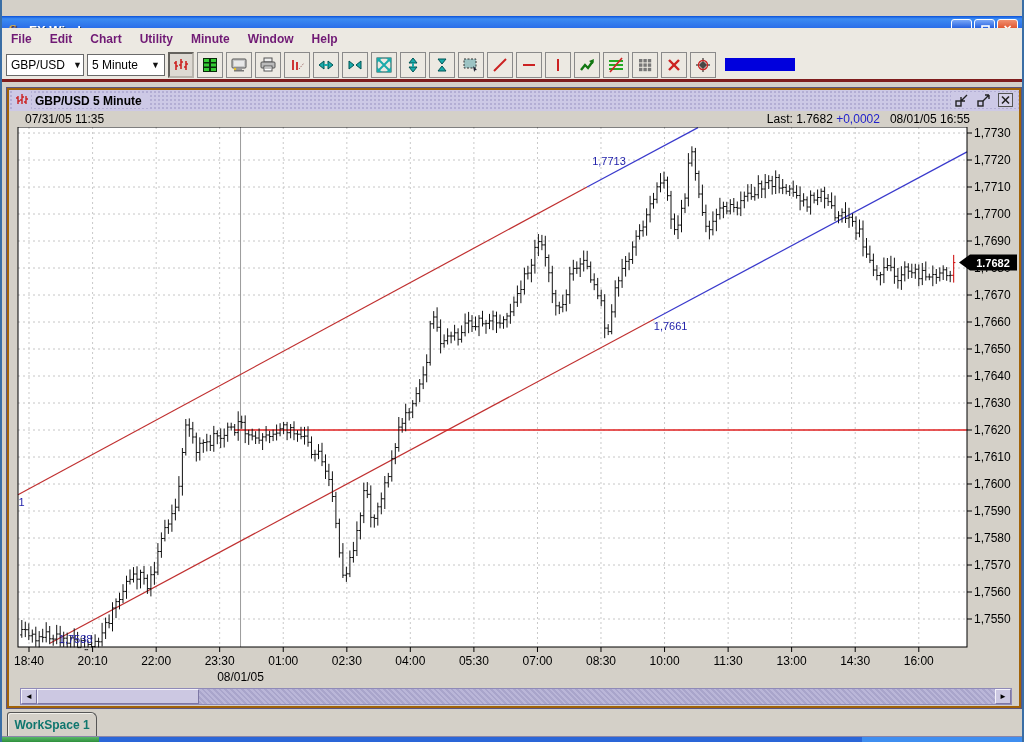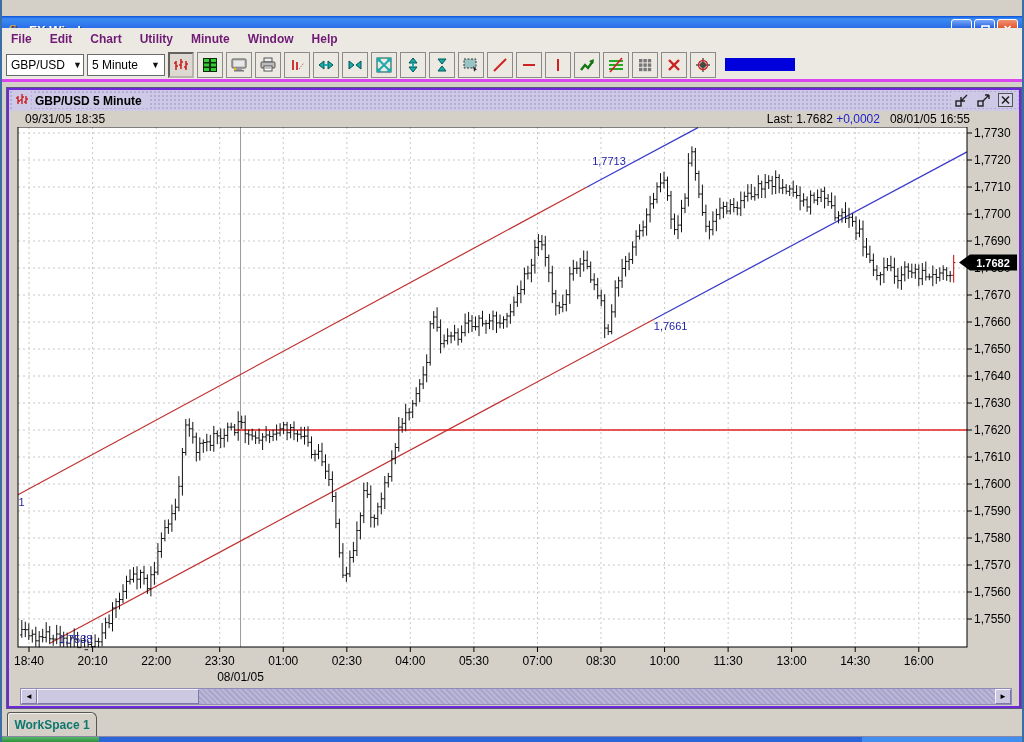--- a/index.html
+++ b/index.html
@@ -30,37 +30,37 @@
   
   .menubar{
     position:absolute;left:0;top:28px;width:100%;height:22px;background:#ece9e2;
     display:flex;align-items:center;gap:0;border-bottom:1px solid #ece9e2;
   }
   .menuitem{font-size:12px;font-weight:bold;color:#701a75;padding:3px 9px;}
   
   .toolbar{
     position:absolute;left:0;top:50px;width:100%;height:32px;background:#ece9e2;
     display:flex;align-items:center;gap:3px;padding-left:4px;box-sizing:border-box;
-    border-bottom:3px solid #d946ef;
+    border-bottom:3px solid #7f1d1d;
   }
   .combo{
     height:22px;background:#fff;border:1px solid #6a6a6a;display:flex;align-items:center;
     font-size:12px;color:#000;padding:0 4px;gap:8px;justify-content:space-between;box-sizing:border-box;
   }
   .combo .arr{font-size:9px;color:#111;}
   .tbtn{
     width:26px;height:26px;background:#ece9e2;border:1px solid #8a8a8a;
     display:flex;align-items:center;justify-content:center;box-sizing:border-box;
   }
   .tbtn.pressed{border:2px inset #b8b4ac;background:#ddd9d2;}
   .swatch{width:70px;height:13px;background:#0000dd;margin-left:6px;}
   
   .frame{
     position:absolute;left:5px;top:88px;width:1014px;height:620px;
-    background:#d4d0c8;border:2px solid #6d28d9;outline:1px solid #5a5680;box-sizing:border-box;
+    background:#d4d0c8;border:2px solid #a16207;outline:1px solid #5a5680;box-sizing:border-box;
   }
   .frame-title{
     position:absolute;left:0;top:0;width:100%;height:21px;
     background:#cdc9e6;
     background-image:radial-gradient(#b3aed4 1px,transparent 1.2px);
     background-size:4px 4px;
     display:flex;align-items:center;
   }
   .frame-title .ft-text{
     font-size:12px;font-weight:bold;color:#000;background:#cdc9e6;padding:0 8px 0 2px;
@@ -339,21 +339,21 @@
             <rect x="0.5" y="0.5" width="14" height="13" fill="#d6d2ea" stroke="#555"></rect>
             <g stroke="#222" stroke-width="1.6">
               <line x1="4" y1="3.5" x2="11" y2="10.5"></line>
               <line x1="11" y1="3.5" x2="4" y2="10.5"></line>
             </g>
           </svg>
       </div>
     </div>
   </div>
   <div class="chart-header">
-    <span class="left">09/31/05 18:35</span>
+    <span class="left">07/31/05 11:35</span>
     <span class="right">
       <span>Last: 1.7682</span>
       <span class="chg">+0,0002</span>&nbsp;&nbsp;
       <span>08/01/05 16:55</span>
     </span>
   </div>
 
   <svg id="chart-svg" style="position:absolute;left:-5px;top:37px;" width="1024" height="555">
       <rect x="14" y="0" width="949" height="520" fill="#fff"></rect>
       <line x1="14" y1="6" x2="963" y2="6" stroke="#c6c6c6" stroke-dasharray="2,3"></line>

